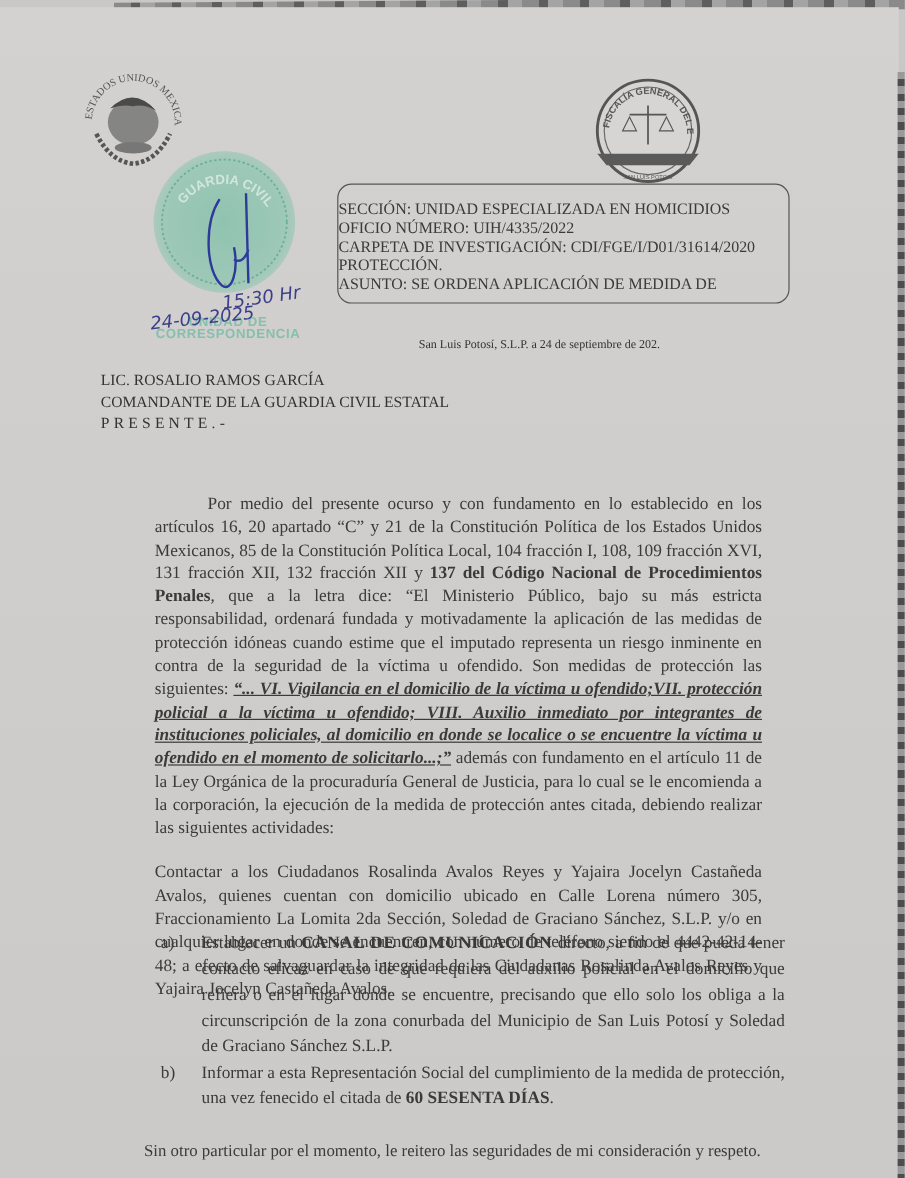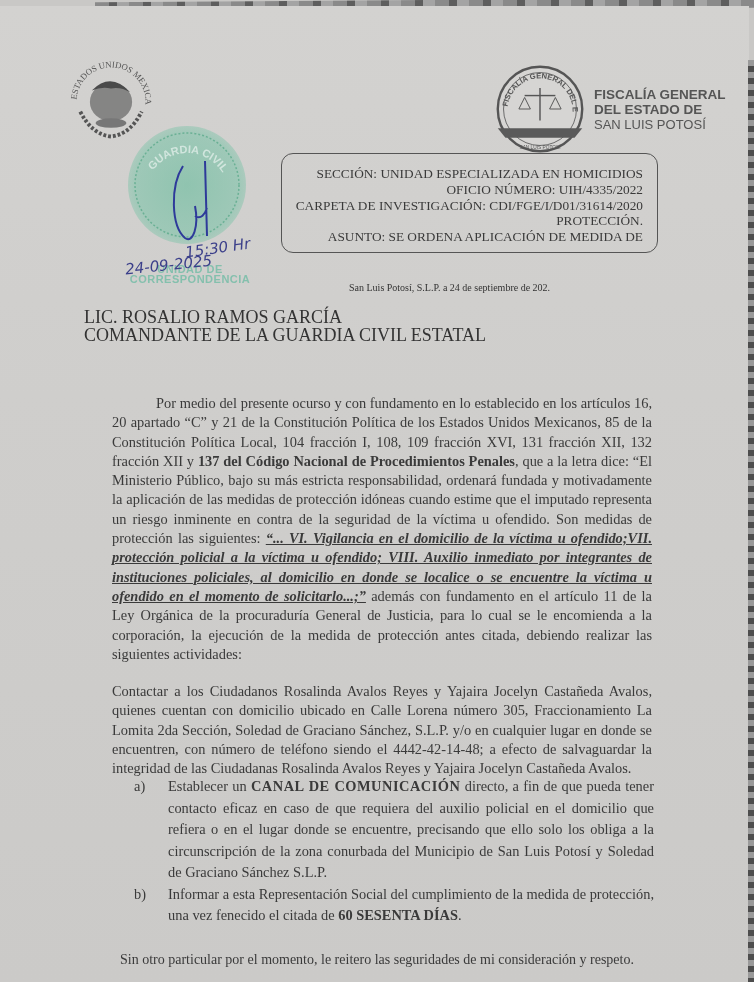--- a/index.html
+++ b/index.html
@@ -59,35 +59,35 @@
     position: absolute; left: 594px; top: 81px;
     font-family: "Liberation Sans", sans-serif; color: #555; line-height: 15px;
   }
   .fge-name .l1, .fge-name .l2 { font-weight: bold; font-size: 13.5px; display: block; }
   .fge-name .l3 { font-size: 13px; display: block; }
   
   .ref-box {
     position: absolute; left: 281px; top: 147px; width: 377px; height: 100px;
     border: 1.3px solid #555; border-radius: 12px;
     box-sizing: border-box; padding: 12px 14px 0 0;
-    text-align: right; font-size: 13.3px; line-height: 15.8px; color: #3a3a3a;
+    font-size: 13.3px; line-height: 15.8px; color: #3a3a3a;
   }
   .ref-box div { white-space: nowrap; }
   .place-date {
     position: absolute; left: 349px; top: 276px; font-size: 10px; color: #333;
   }
   .addressee {
-    position: absolute; left: 84px; top: 302px; font-size: 18px; line-height: 18px; color: #333;
+    position: absolute; left: 84px; top: 302px; font-size: 13px; line-height: 18px; color: #333;
   }
   .addressee .presente { letter-spacing: 3.5px; }
   .body-text {
     position: absolute; left: 112px; top: 388px; width: 540px;
     font-size: 14.4px; line-height: 19.3px; text-align: justify; color: #3a3a3a;
   }
-  .body-text p { margin: 0; }
+  .body-text p { margin: 17px; }
   .indent { text-indent: 44px; }
   .quote { font-style: italic; font-weight: bold; text-decoration: underline; }
   .bold { font-weight: bold; }
   .para2 { margin-top: 18px !important; }
   .list {
     position: absolute; left: 134px; top: 770px; width: 520px;
     font-size: 14.4px; line-height: 21.5px; color: #3a3a3a;
   }
   .list .item { display: flex; }
   .list .mark { width: 34px; flex: none; padding-left: 0; }
@@ -145,39 +145,35 @@
       <circle cx="50" cy="50" r="44" fill="#d6d5d3" stroke="#555" stroke-width="2.5"></circle>
       <circle cx="50" cy="50" r="38" fill="none" stroke="#666" stroke-width="1"></circle>
       <text font-size="8" font-weight="bold" fill="#555" font-family="Liberation Sans, sans-serif"><textPath href="#fgArc" startOffset="4%">FISCALÍA GENERAL DEL ESTADO</textPath></text>
       <line x1="50" y1="28" x2="50" y2="62" stroke="#555" stroke-width="1.5"></line>
       <line x1="34" y1="36" x2="66" y2="36" stroke="#555" stroke-width="1.5"></line>
       <path d="M28,50 L34,38 L40,50 Z M60,50 L66,38 L72,50 Z" fill="none" stroke="#555" stroke-width="1"></path>
       <path d="M6,70 L94,70 L86,80 L14,80 Z" fill="#5a5a5a"></path>
       <text x="50" y="92" font-size="5" text-anchor="middle" fill="#555" font-family="Liberation Sans, sans-serif">SAN LUIS POTOSÍ</text>
     </svg>
   </div>
-  <div class="fge-name">
-    <span class="l1">FISCALÍA GENERAL</span>
-    <span class="l2">DEL ESTADO DE</span>
-    <span class="l3">SAN LUIS POTOSÍ</span>
-  </div>
 
   <div class="ref-box">
     <div>SECCIÓN: UNIDAD ESPECIALIZADA EN HOMICIDIOS</div>
     <div>OFICIO NÚMERO: UIH/4335/2022</div>
     <div>CARPETA DE INVESTIGACIÓN: CDI/FGE/I/D01/31614/2020</div>
     <div>PROTECCIÓN.</div>
     <div>ASUNTO: SE ORDENA APLICACIÓN DE MEDIDA DE</div>
   </div>
 
   <div class="place-date">San Luis Potosí, S.L.P. a 24 de septiembre de 202.</div>
 
   <div class="addressee">
     <div>LIC. ROSALIO RAMOS GARCÍA</div>
     <div>COMANDANTE DE LA GUARDIA CIVIL ESTATAL</div>
+    <div class="presente">PRESENTE.-</div>
   </div>
 
   <div class="body-text">
     <p class="indent"><span>Por medio del presente ocurso y con fundamento en lo establecido en los artículos 16, 20 apartado “C” y 21 de la Constitución Política de los Estados Unidos Mexicanos, 85 de la Constitución Política Local, 104 fracción I, 108, 109 fracción XVI, 131 fracción XII, 132 fracción XII y </span><span class="bold">137 del Código Nacional de Procedimientos Penales</span><span>, que a la letra dice: “El Ministerio Público, bajo su más estricta responsabilidad, ordenará fundada y motivadamente la aplicación de las medidas de protección idóneas cuando estime que el imputado representa un riesgo inminente en contra de la seguridad de la víctima u ofendido. Son medidas de protección las siguientes: </span><span class="quote">“... VI. Vigilancia en el domicilio de la víctima u ofendido;VII. protección policial a la víctima u ofendido; VIII. Auxilio inmediato por integrantes de instituciones policiales, al domicilio en donde se localice o se encuentre la víctima u ofendido en el momento de solicitarlo...;”</span><span> además con fundamento en el artículo 11 de la Ley Orgánica de la procuraduría General de Justicia, para lo cual se le encomienda a la corporación, la ejecución de la medida de protección antes citada, debiendo realizar las siguientes actividades:</span></p>
     <p class="para2">Contactar a los Ciudadanos Rosalinda Avalos Reyes y Yajaira Jocelyn Castañeda Avalos, quienes cuentan con domicilio ubicado en Calle Lorena número 305, Fraccionamiento La Lomita 2da Sección, Soledad de Graciano Sánchez, S.L.P. y/o en cualquier lugar en donde se encuentren, con número de teléfono siendo el 4442-42-14-48; a efecto de salvaguardar la integridad de las Ciudadanas Rosalinda Avalos Reyes y Yajaira Jocelyn Castañeda Avalos.</p>
   </div>
 
   <div class="list">
     <div class="item">
       <span class="mark">a)</span>

